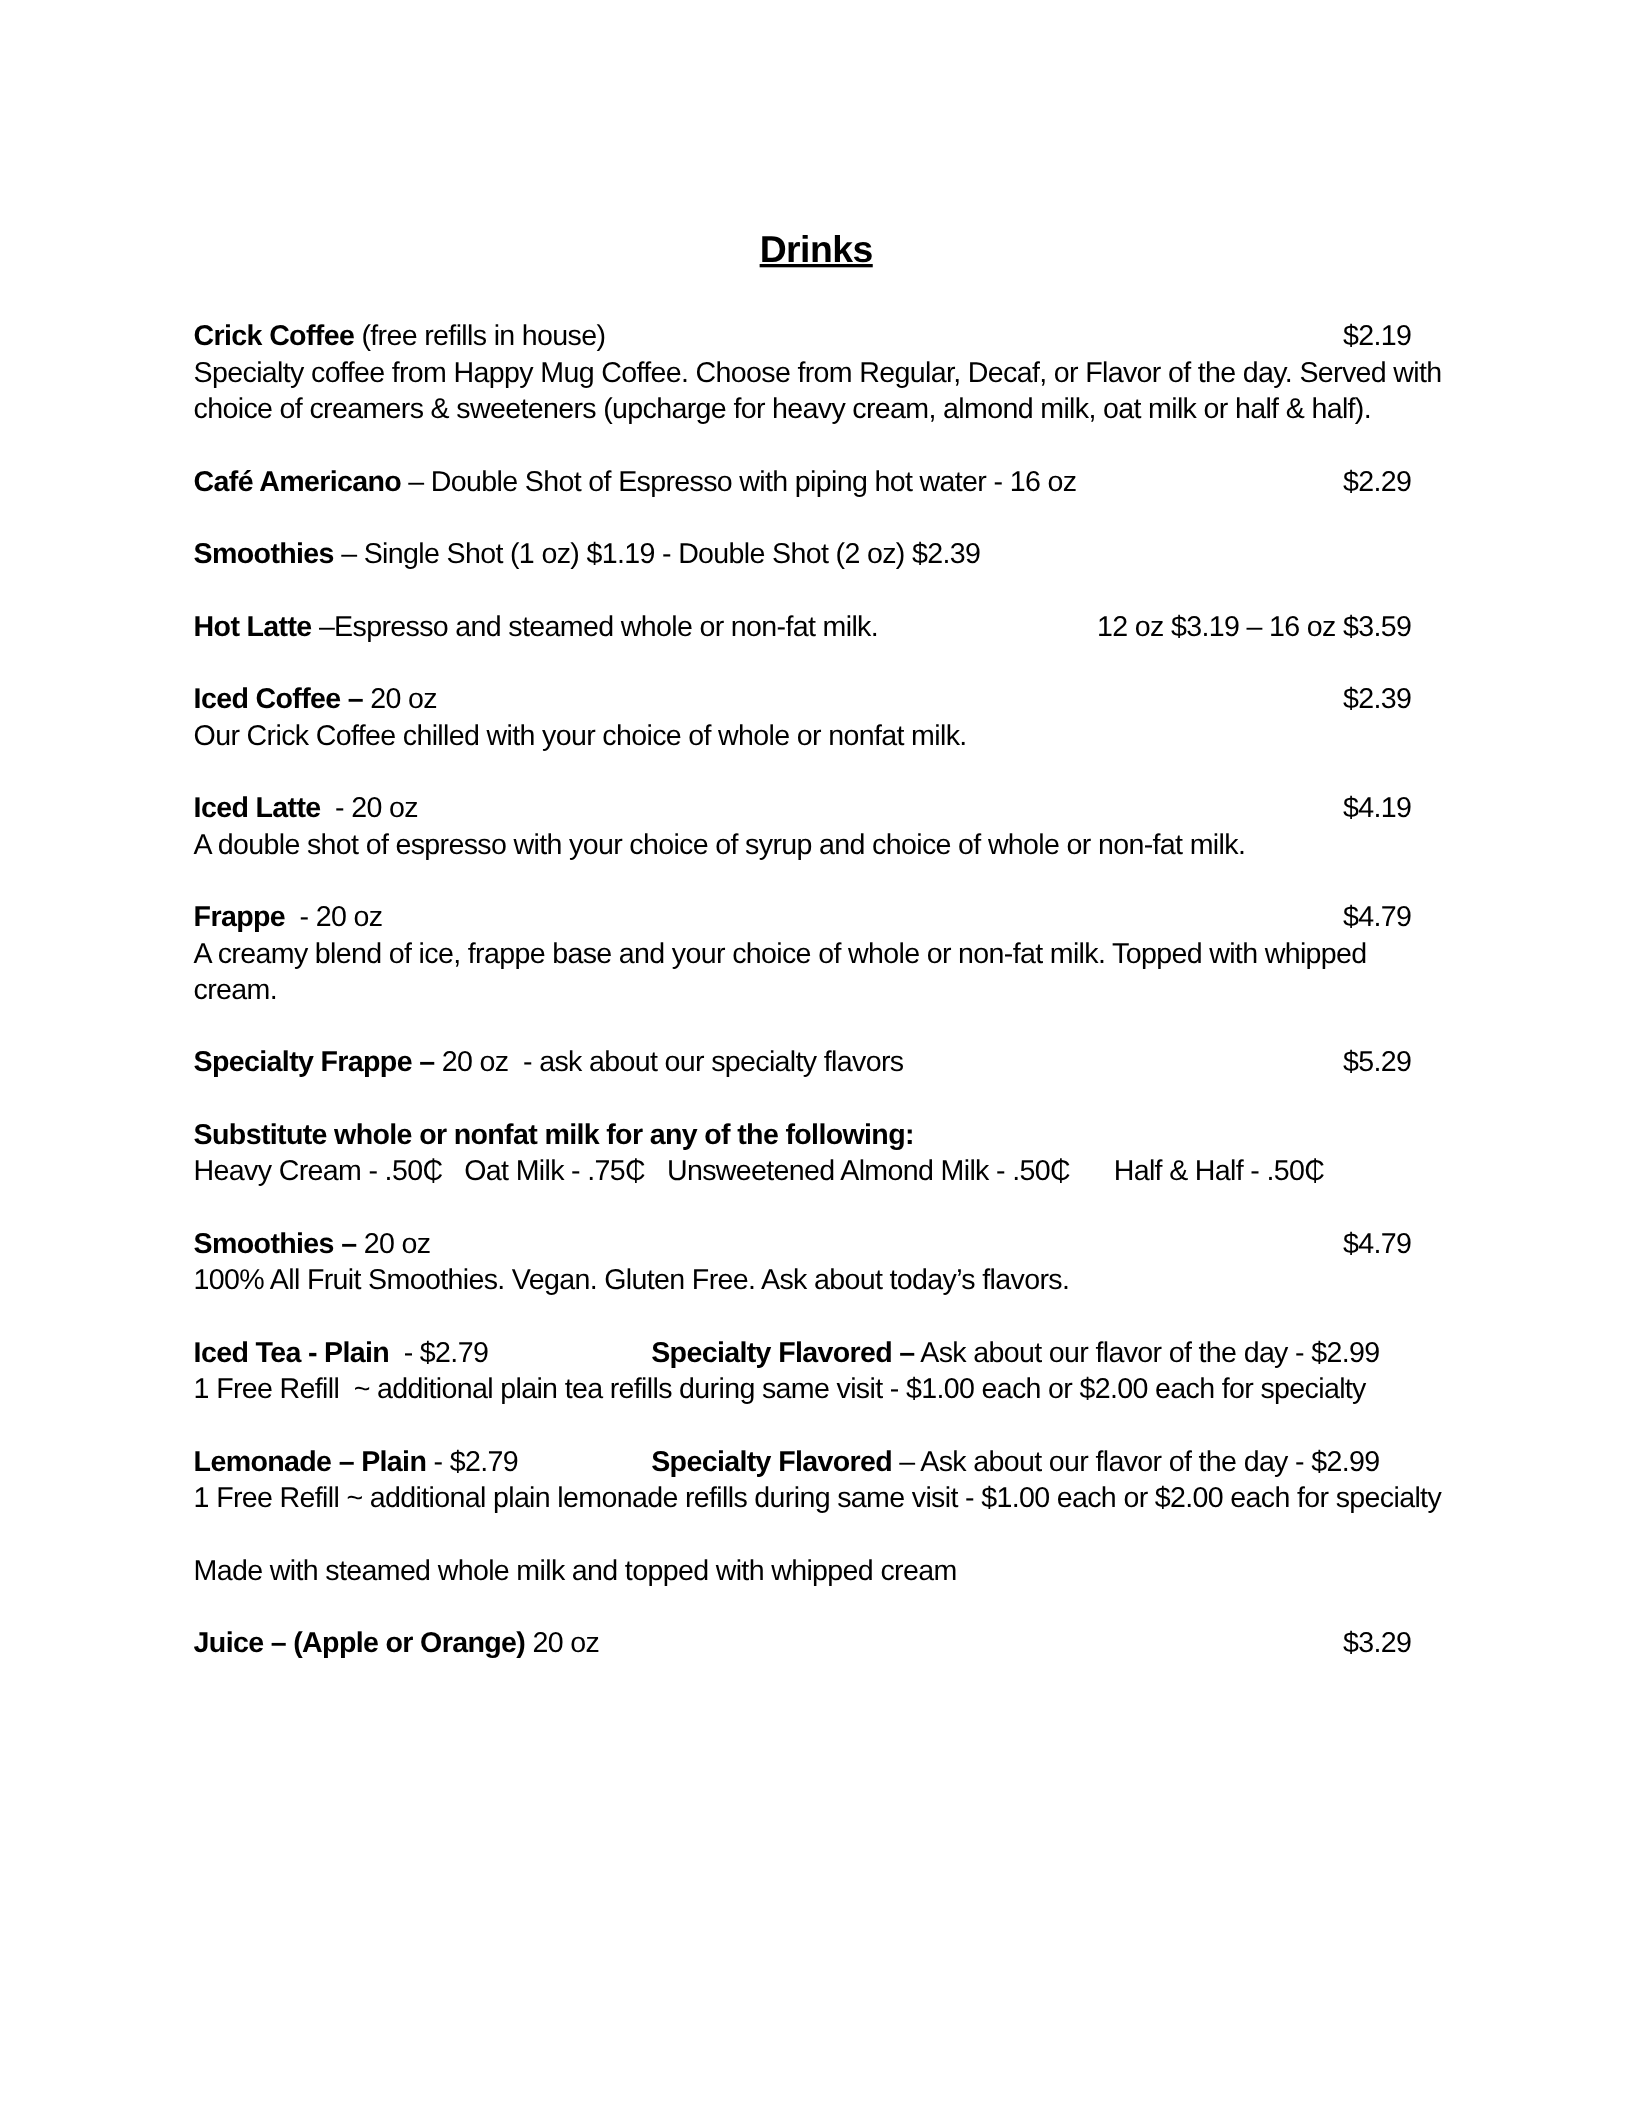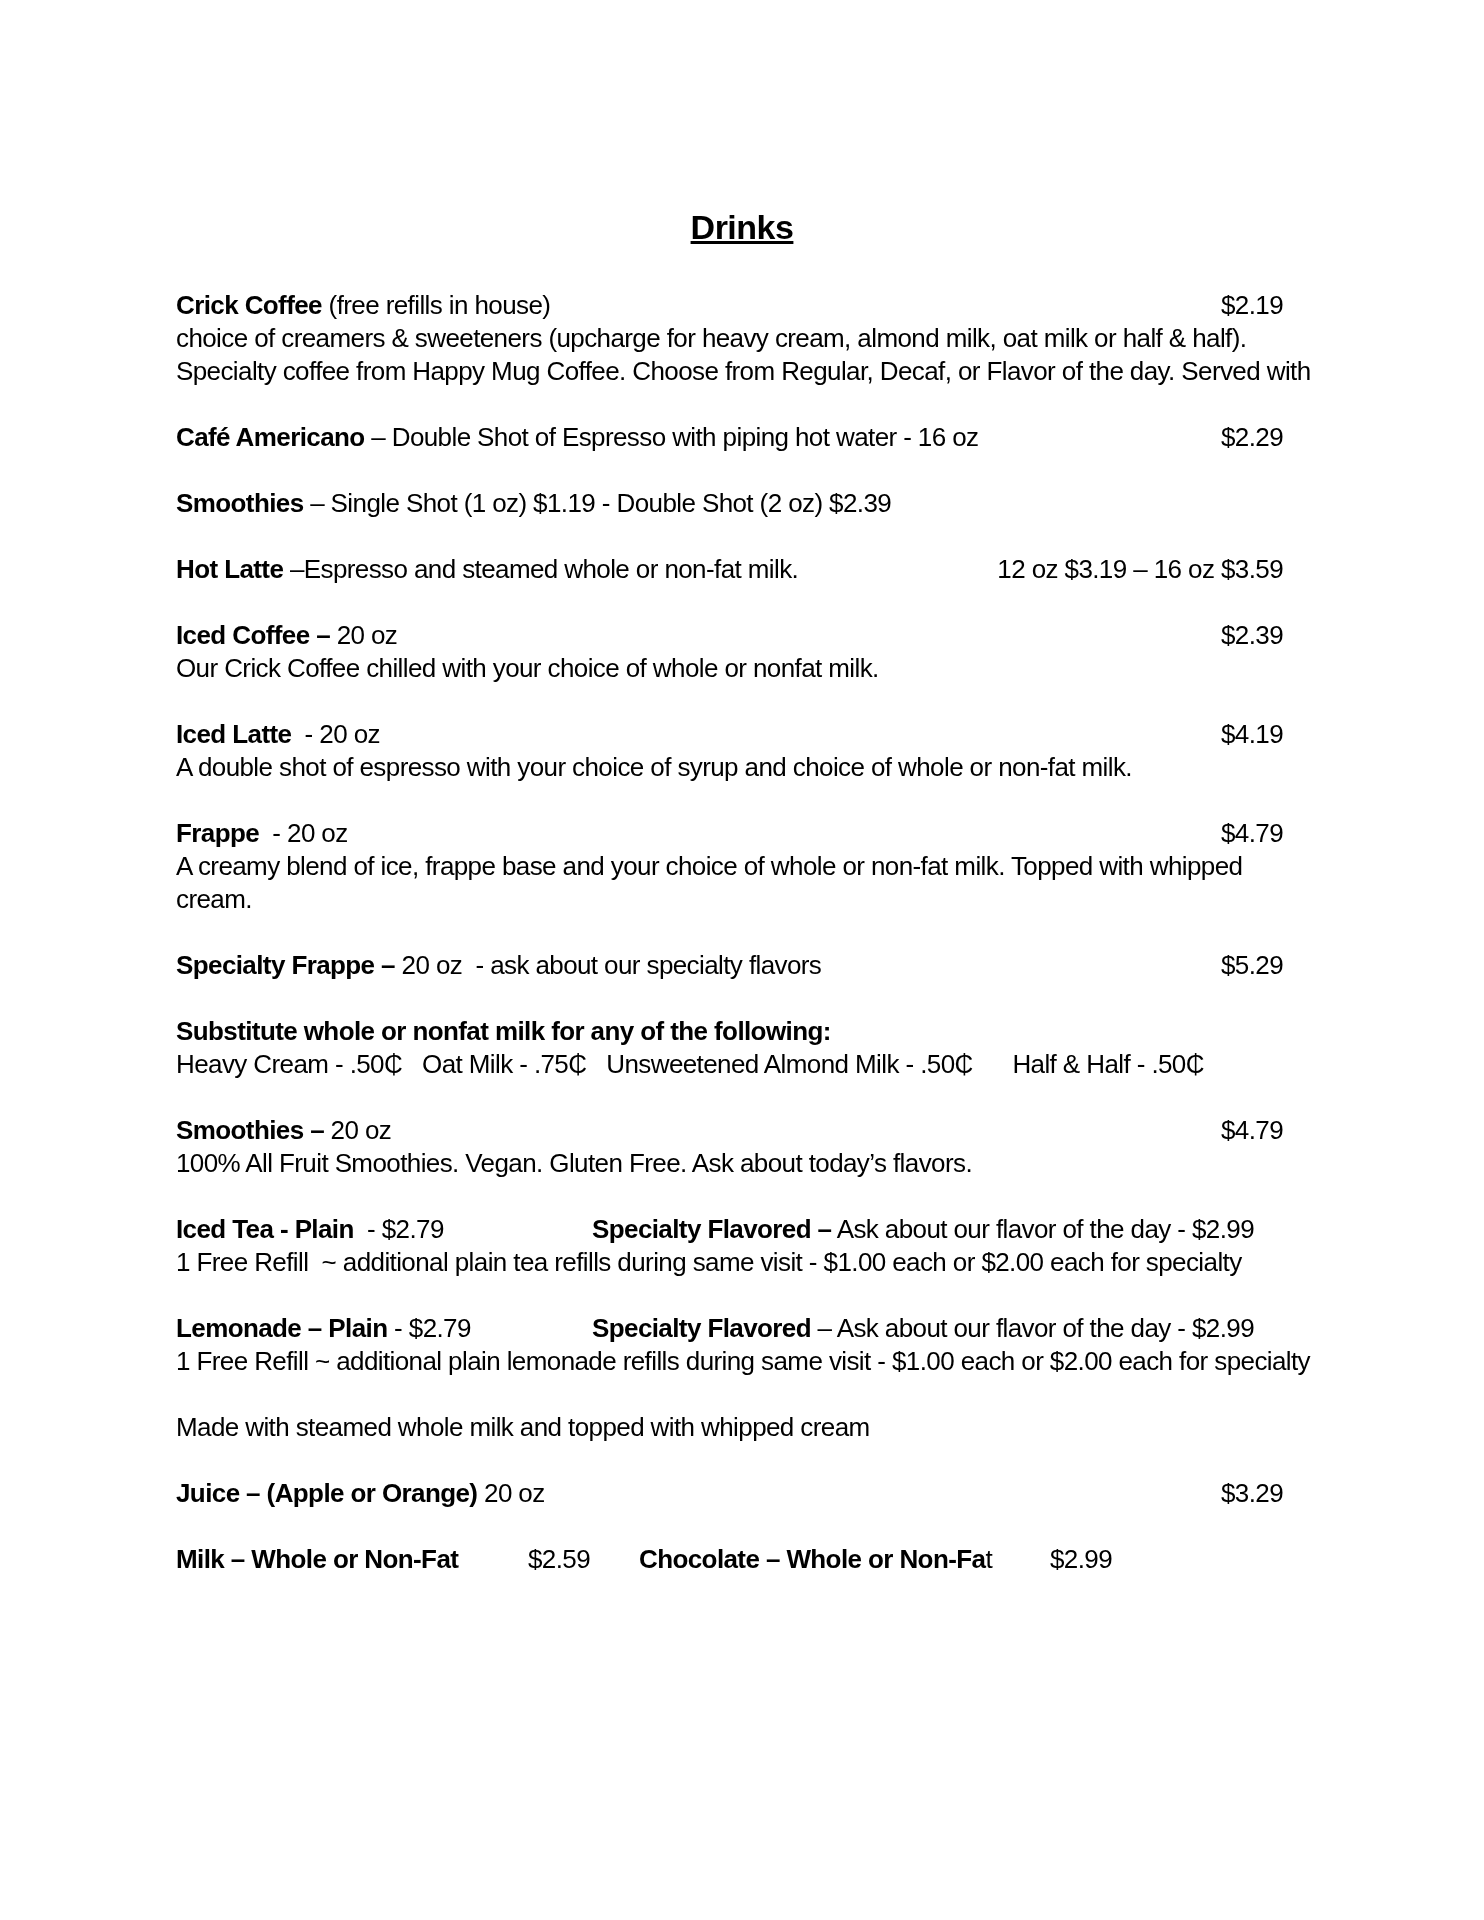--- a/index.html
+++ b/index.html
@@ -50,22 +50,22 @@
 
 <div class="page">
 
   <h1 class="doc-title">Drinks</h1>
 
   <section class="item">
     <div class="head">
       <span class="left"><b>Crick Coffee</b><span> (free refills in house)</span></span>
       <span class="price">$2.19</span>
     </div>
+    <div class="desc">Specialty coffee from Happy Mug Coffee. Choose from Regular, Decaf, or Flavor of the day. Served with</div>
     <div class="desc">choice of creamers &amp; sweeteners (upcharge for heavy cream, almond milk, oat milk or half &amp; half).</div>
-    <div class="desc">Specialty coffee from Happy Mug Coffee. Choose from Regular, Decaf, or Flavor of the day. Served with</div>
   </section>
 
   <section class="item">
     <div class="head">
       <span class="left"><b>Café Americano</b><span> – Double Shot of Espresso with piping hot water - 16 oz</span></span>
       <span class="price">$2.29</span>
     </div>
   </section>
 
   <section class="item">
@@ -151,22 +151,14 @@
     <div class="desc">Made with steamed whole milk and topped with whipped cream</div>
   </section>
 
   <section class="item">
     <div class="head">
       <span class="left"><b>Juice – (Apple or Orange)</b><span> 20 oz</span></span>
       <span class="price">$3.29</span>
     </div>
   </section>
 
-  <section class="item">
-    <div class="head">
-      <span class="m1"><b>Milk – Whole or Non-Fat</b></span>
-      <span class="m2">$2.59</span>
-      <span class="m3"><b>Chocolate – Whole or Non-Fa</b><span>t</span></span>
-      <span class="m4">$2.99</span>
-    </div>
-  </section>
 
 </div>
 
 </body></html>

